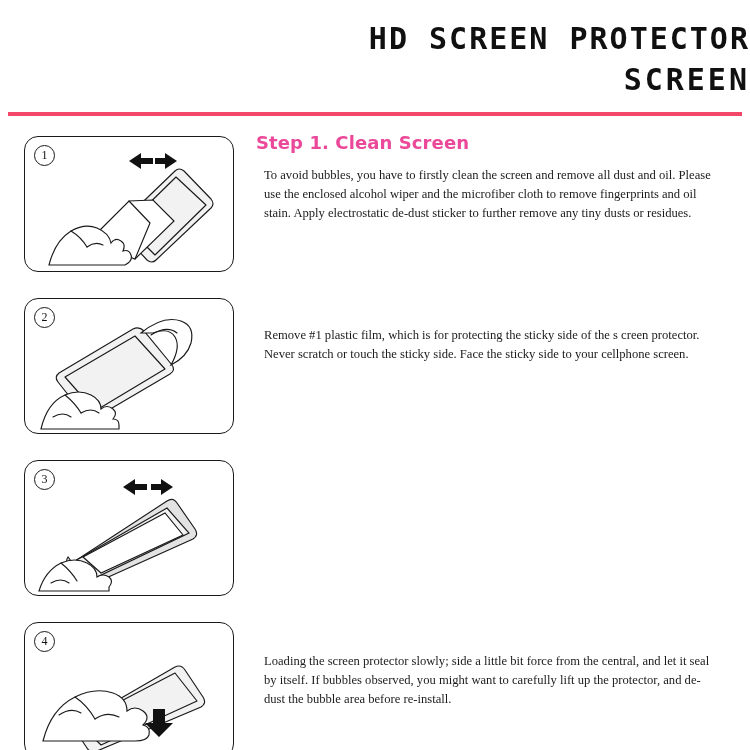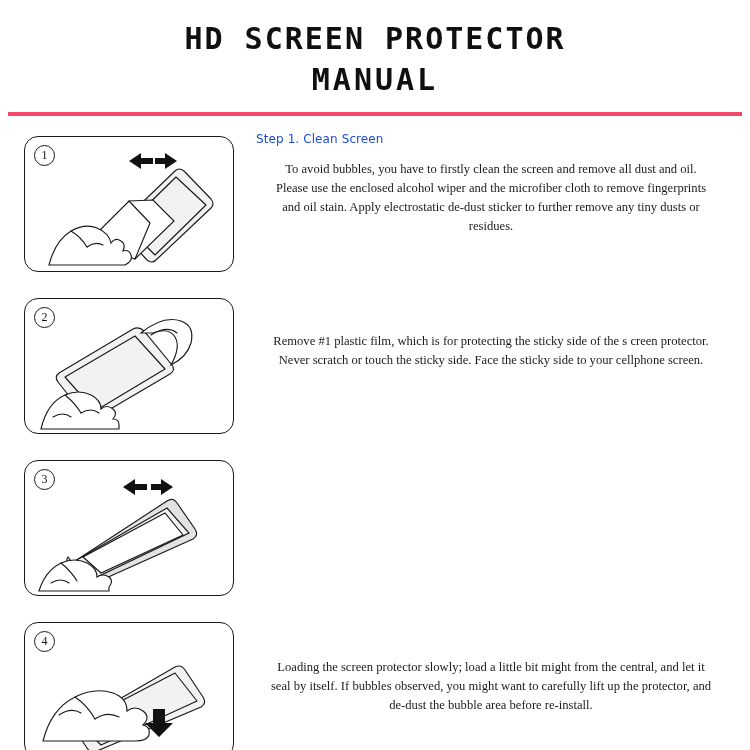--- a/index.html
+++ b/index.html
@@ -16,21 +16,21 @@
   .page {
     position: relative;
     width: 750px;
     height: 750px;
     box-sizing: border-box;
   }
 
   
   .header {
     padding-top: 18px;
-    text-align: center;
+    text-align: right;
   }
   .title-line {
     font-family: "DejaVu Sans Mono", monospace;
     font-weight: bold;
     font-size: 30px;
     letter-spacing: 2px;
     color: #101010;
     line-height: 1.38;
     white-space: nowrap;
   }
@@ -83,33 +83,33 @@
     color: #111;
     background: #fff;
   }
   .text-col {
     flex: 1 1 auto;
     padding-left: 22px;
     padding-top: 0;
   }
   .step-heading {
     font-family: "DejaVu Sans", sans-serif;
-    font-weight: normal;
-    font-size: 12px;
-    color: #1d4ed8;
+    font-weight: bold;
+    font-size: 18px;
+    color: #ec4899;
     margin: 0 0 13px 0;
     letter-spacing: 0.1px;
   }
   .step-body {
     font-family: "Liberation Serif", serif;
     font-size: 12.6px;
     line-height: 1.52;
     color: #1b1b1b;
-    margin: 14px;
-    text-align: center;
+    margin: 8px;
+    text-align: left;
   }
 
   
   .step-1 .text-col { padding-top: 2px; }
   .step-2 .text-col { padding-top: 26px; }
   .step-3 .text-col { padding-top: 28px; }
   .step-4 .text-col { padding-top: 28px; }
 
   .fig-stroke {
     fill: none;
@@ -138,21 +138,21 @@
     stroke: none;
   }
 </style>
 </head>
 <body>
 
 <div class="page">
 
   <div class="header">
     <div class="title-line">HD SCREEN PROTECTOR</div>
-    <div class="title-line second">MANUAL</div>
+    <div class="title-line second">SCREEN</div>
     <div class="rule" style="background: rgb(244, 72, 106);"></div>
   </div>
 
   <div class="steps">
 
     <div class="step step-1">
       <div class="figure">
         <svg width="208" height="134" viewBox="0 0 208 134" aria-hidden="true">
 
           <g>
@@ -258,18 +258,18 @@
             <path class="fig-stroke" d="M34 92 Q46 84 56 90"></path>
           </g>
 
           <g>
             <path class="arrow-solid" d="M128 86 L128 100 L120 100 L134 114 L148 100 L140 100 L140 86 Z"></path>
           </g>
         </svg>
         <div class="badge">4</div>
       </div>
       <div class="text-col">
-        <p class="step-body">Loading the screen protector slowly; load a little bit might from the central, and let it seal by itself. If bubbles observed, you might want to carefully lift up the protector, and de-dust the bubble area before re-install.</p>
+        <p class="step-body">Loading the screen protector slowly; side a little bit force from the central, and let it seal by itself. If bubbles observed, you might want to carefully lift up the protector, and de-dust the bubble area before re-install.</p>
       </div>
     </div>
 
   </div>
 </div>
 
 </body></html>

